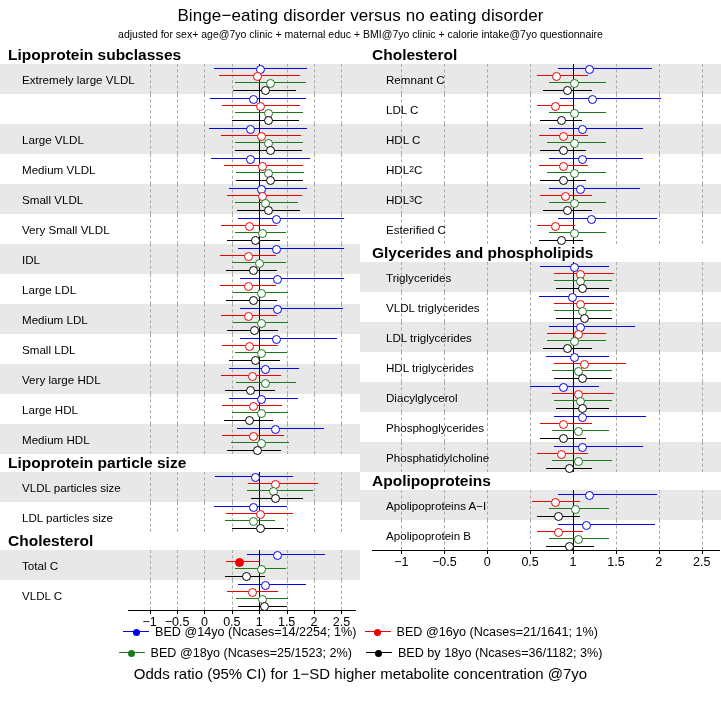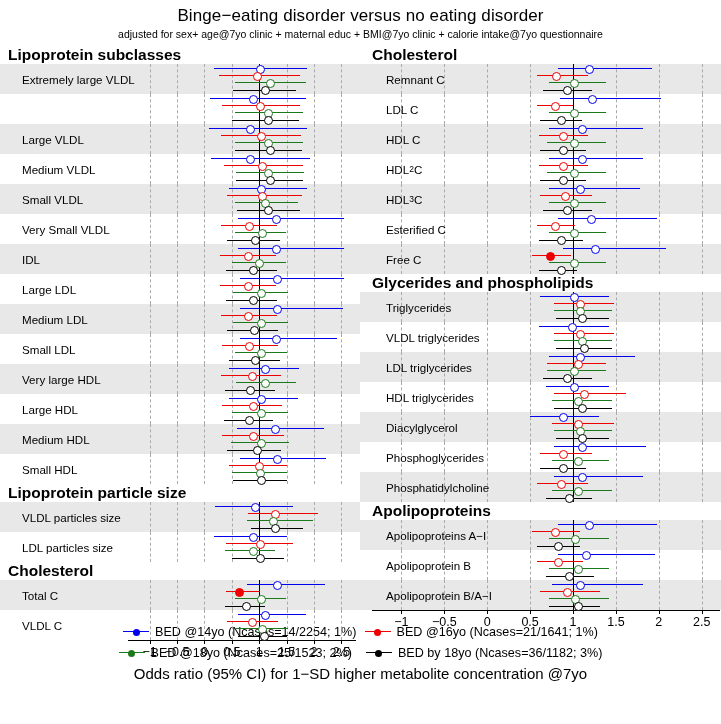--- a/index.html
+++ b/index.html
@@ -383,41 +383,20 @@
               <div class="ci" style="left: 237.344px; width: 86.553px; top: 4px; border-top-color: rgb(0, 0, 238);"></div>
               <div class="pt" style="left: 274.594px; top: 4px; border-color: rgb(0, 0, 238); color: rgb(0, 0, 238);"></div>
               <div class="ci" style="left: 222.005px; width: 61.9018px; top: 11.2px; border-top-color: rgb(238, 0, 0);"></div>
               <div class="pt" style="left: 252.682px; top: 11.2px; border-color: rgb(238, 0, 0); color: rgb(238, 0, 0);"></div>
               <div class="ci" style="left: 230.77px; width: 58.615px; top: 18.4px; border-top-color: rgb(26, 122, 26);"></div>
               <div class="pt" style="left: 260.351px; top: 18.4px; border-color: rgb(26, 122, 26); color: rgb(26, 122, 26);"></div>
               <div class="ci" style="left: 227.483px; width: 53.6848px; top: 25.6px; border-top-color: rgb(0, 0, 0);"></div>
               <div class="pt" style="left: 256.517px; top: 25.6px; border-color: rgb(0, 0, 0); color: rgb(0, 0, 0);"></div>
             </div>
             <div class="rowlabel">Medium HDL</div>
-          </div>
-          <div class="row">
-            <div class="plot">
-              <div class="gridv" style="left: 149.695px;"></div>
-              <div class="gridv" style="left: 177.085px;"></div>
-              <div class="gridv" style="left: 204.475px;"></div>
-              <div class="gridv" style="left: 231.866px;"></div>
-              <div class="gridv" style="left: 286.646px;"></div>
-              <div class="gridv" style="left: 314.036px;"></div>
-              <div class="gridv" style="left: 341.426px;"></div>
-              <div class="zeroline" style="left: 259.256px;"></div>
-              <div class="ci" style="left: 240.083px; width: 86.0052px; top: 4px; border-top-color: rgb(0, 0, 238);"></div>
-              <div class="pt" style="left: 276.786px; top: 4px; border-color: rgb(0, 0, 238); color: rgb(0, 0, 238);"></div>
-              <div class="ci" style="left: 229.127px; width: 57.5194px; top: 11.2px; border-top-color: rgb(238, 0, 0);"></div>
-              <div class="pt" style="left: 258.16px; top: 11.2px; border-color: rgb(238, 0, 0); color: rgb(238, 0, 0);"></div>
-              <div class="ci" style="left: 231.866px; width: 54.7804px; top: 18.4px; border-top-color: rgb(26, 122, 26);"></div>
-              <div class="pt" style="left: 259.256px; top: 18.4px; border-color: rgb(26, 122, 26); color: rgb(26, 122, 26);"></div>
-              <div class="ci" style="left: 232.961px; width: 53.6848px; top: 25.6px; border-top-color: rgb(0, 0, 0);"></div>
-              <div class="pt" style="left: 260.351px; top: 25.6px; border-color: rgb(0, 0, 0); color: rgb(0, 0, 0);"></div>
-            </div>
-            <div class="rowlabel">Small HDL</div>
           </div>
         </div>
       </div>
       <div class="sec-head">Lipoprotein particle size</div>
       <div class="panel">
         <div class="rows">
           <div class="row band">
             <div class="plot">
               <div class="gridv" style="left: 149.695px;"></div>
               <div class="gridv" style="left: 177.085px;"></div>
@@ -651,41 +630,20 @@
               <div class="pt" style="left: 230.181px; top: 4px; border-color: rgb(0, 0, 238); color: rgb(0, 0, 238);"></div>
               <div class="ci" style="left: 176.992px; width: 37.7468px; top: 11.2px; border-top-color: rgb(238, 0, 0);"></div>
               <div class="pt" style="left: 194.15px; top: 11.2px; border-color: rgb(238, 0, 0); color: rgb(238, 0, 0);"></div>
               <div class="ci" style="left: 189.003px; width: 56.6202px; top: 18.4px; border-top-color: rgb(26, 122, 26);"></div>
               <div class="pt" style="left: 213.023px; top: 18.4px; border-color: rgb(26, 122, 26); color: rgb(26, 122, 26);"></div>
               <div class="ci" style="left: 178.708px; width: 44.6098px; top: 25.6px; border-top-color: rgb(0, 0, 0);"></div>
               <div class="pt" style="left: 200.155px; top: 25.6px; border-color: rgb(0, 0, 0); color: rgb(0, 0, 0);"></div>
             </div>
             <div class="rowlabel">Esterified C</div>
           </div>
-          <div class="row band">
-            <div class="plot">
-              <div class="gridv" style="left: 41.447px;"></div>
-              <div class="gridv" style="left: 84.3411px;"></div>
-              <div class="gridv" style="left: 127.235px;"></div>
-              <div class="gridv" style="left: 170.129px;"></div>
-              <div class="gridv" style="left: 255.917px;"></div>
-              <div class="gridv" style="left: 298.811px;"></div>
-              <div class="gridv" style="left: 341.705px;"></div>
-              <div class="zeroline" style="left: 213.023px;"></div>
-              <div class="ci" style="left: 202.729px; width: 102.946px; top: 4px; border-top-color: rgb(0, 0, 238);"></div>
-              <div class="pt" style="left: 234.47px; top: 4px; border-color: rgb(0, 0, 238); color: rgb(0, 0, 238);"></div>
-              <div class="ci" style="left: 171.845px; width: 39.4625px; top: 11.2px; border-top-color: rgb(238, 0, 0);"></div>
-              <div class="pt filled" style="left: 189.003px; top: 11.2px; border-color: rgb(238, 0, 0); color: rgb(238, 0, 0); background: rgb(238, 0, 0);"></div>
-              <div class="ci" style="left: 189.003px; width: 56.6202px; top: 18.4px; border-top-color: rgb(26, 122, 26);"></div>
-              <div class="pt" style="left: 213.023px; top: 18.4px; border-color: rgb(26, 122, 26); color: rgb(26, 122, 26);"></div>
-              <div class="ci" style="left: 178.708px; width: 38.6047px; top: 25.6px; border-top-color: rgb(0, 0, 0);"></div>
-              <div class="pt" style="left: 200.155px; top: 25.6px; border-color: rgb(0, 0, 0); color: rgb(0, 0, 0);"></div>
-            </div>
-            <div class="rowlabel">Free C</div>
-          </div>
         </div>
       </div>
       <div class="sec-head">Glycerides and phospholipids</div>
       <div class="panel">
         <div class="rows">
           <div class="row band">
             <div class="plot">
               <div class="gridv" style="left: 41.447px;"></div>
               <div class="gridv" style="left: 84.3411px;"></div>
               <div class="gridv" style="left: 127.235px;"></div>
@@ -870,41 +828,20 @@
               <div class="ci" style="left: 197.581px; width: 96.9406px; top: 4px; border-top-color: rgb(0, 0, 238);"></div>
               <div class="pt" style="left: 225.891px; top: 4px; border-color: rgb(0, 0, 238); color: rgb(0, 0, 238);"></div>
               <div class="ci" style="left: 176.992px; width: 46.3256px; top: 11.2px; border-top-color: rgb(238, 0, 0);"></div>
               <div class="pt" style="left: 197.581px; top: 11.2px; border-color: rgb(238, 0, 0); color: rgb(238, 0, 0);"></div>
               <div class="ci" style="left: 189.003px; width: 60.0517px; top: 18.4px; border-top-color: rgb(26, 122, 26);"></div>
               <div class="pt" style="left: 217.313px; top: 18.4px; border-color: rgb(26, 122, 26); color: rgb(26, 122, 26);"></div>
               <div class="ci" style="left: 185.571px; width: 48.8992px; top: 25.6px; border-top-color: rgb(0, 0, 0);"></div>
               <div class="pt" style="left: 208.734px; top: 25.6px; border-color: rgb(0, 0, 0); color: rgb(0, 0, 0);"></div>
             </div>
             <div class="rowlabel">Apolipoprotein B</div>
-          </div>
-          <div class="row band">
-            <div class="plot">
-              <div class="gridv" style="left: 41.447px;"></div>
-              <div class="gridv" style="left: 84.3411px;"></div>
-              <div class="gridv" style="left: 127.235px;"></div>
-              <div class="gridv" style="left: 170.129px;"></div>
-              <div class="gridv" style="left: 255.917px;"></div>
-              <div class="gridv" style="left: 298.811px;"></div>
-              <div class="gridv" style="left: 341.705px;"></div>
-              <div class="zeroline" style="left: 213.023px;"></div>
-              <div class="ci" style="left: 191.576px; width: 91.7933px; top: 4px; border-top-color: rgb(0, 0, 238);"></div>
-              <div class="pt" style="left: 219.886px; top: 4px; border-color: rgb(0, 0, 238); color: rgb(0, 0, 238);"></div>
-              <div class="ci" style="left: 180.424px; width: 60.0517px; top: 11.2px; border-top-color: rgb(238, 0, 0);"></div>
-              <div class="pt" style="left: 206.16px; top: 11.2px; border-color: rgb(238, 0, 0); color: rgb(238, 0, 0);"></div>
-              <div class="ci" style="left: 189.003px; width: 60.0517px; top: 18.4px; border-top-color: rgb(26, 122, 26);"></div>
-              <div class="pt" style="left: 214.739px; top: 18.4px; border-color: rgb(26, 122, 26); color: rgb(26, 122, 26);"></div>
-              <div class="ci" style="left: 189.003px; width: 51.4729px; top: 25.6px; border-top-color: rgb(0, 0, 0);"></div>
-              <div class="pt" style="left: 217.313px; top: 25.6px; border-color: rgb(0, 0, 0); color: rgb(0, 0, 0);"></div>
-            </div>
-            <div class="rowlabel">Apolipoprotein B/A−I</div>
           </div>
         </div>
       </div>
       <div class="axis">
         <div class="axisline" style="left: 12px; right: 1px;"></div>
         <div class="tick" style="left: 41.447px;"></div>
         <div class="ticklab" style="left: 41.447px;">−1</div>
         <div class="tick" style="left: 84.3411px;"></div>
         <div class="ticklab" style="left: 84.3411px;">−0.5</div>
         <div class="tick" style="left: 127.235px;"></div>

